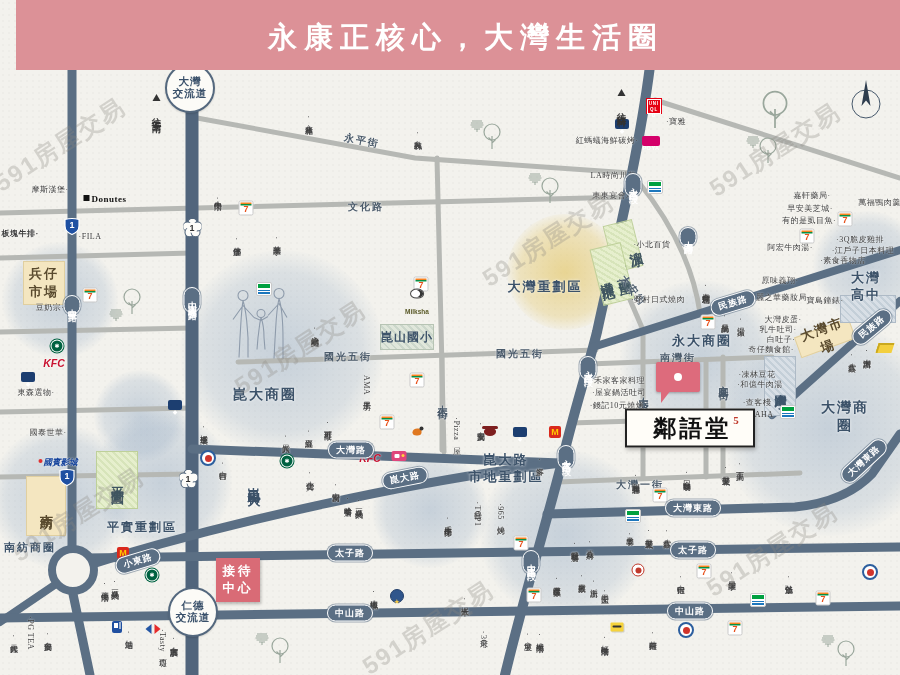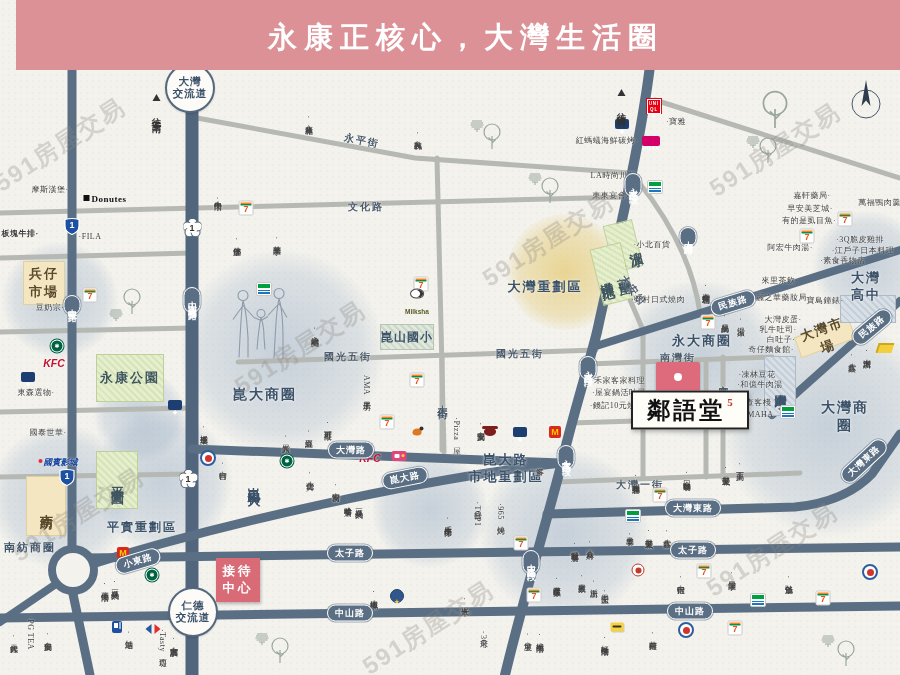--- a/index.html
+++ b/index.html
@@ -154,21 +154,20 @@
       <path d="M85,558 L900,547" stroke-width="9"></path>
       <path d="M0,618 L900,606" stroke-width="9"></path>
       <path d="M547,514 L795,507 Q845,502 872,474 L900,434" stroke-width="9"></path>
       <path d="M593,347 L900,250" stroke-width="8"></path>
       <path d="M772,415 L900,301" stroke-width="8"></path>
       <circle cx="73" cy="570" r="21" fill="#f3f2ed" stroke="#5b6f84" stroke-width="8"></circle>
     </g>
   </svg>
 
   <div id="items">
-      <div class="it m-box park" style="left: 130px; top: 378px; transform: translate(-50%, -50%); width: 66px; height: 46px;">永康公園</div>
       <div class="it m-box park vtext" style="left: 117px; top: 480px; transform: translate(-50%, -50%); width: 40px; height: 56px;">平實公園</div>
       <div class="it m-box park vtext" style="left: 623px; top: 246px; transform: translate(-50%, -50%) rotate(-14deg); width: 28px; height: 46px;">溜冰
 中心</div>
       <div class="it m-box park vtext" style="left: 612px; top: 274px; transform: translate(-50%, -50%) rotate(-14deg); width: 30px; height: 56px;">西灣里
 滯洪池</div>
       <div class="it m-box market" style="left: 44px; top: 283px; transform: translate(-50%, -50%); width: 40px; height: 42px;">兵仔
 市場</div>
       <div class="it m-box market" style="left: 825px; top: 338px; transform: translate(-50%, -50%) rotate(-20deg); width: 56px; height: 20px;">大灣市場</div>
       <div class="it m-box market vtext" style="left: 46px; top: 506px; transform: translate(-50%, -50%); width: 38px; height: 58px;">南紡</div>
       <div class="it m-box schoolg" style="left: 407px; top: 337px; transform: translate(-50%, -50%); width: 52px; height: 24px;">崑山國小</div>
@@ -228,21 +227,21 @@
       <div class="it poi" style="left: 607px; top: 141px; transform: translate(-50%, -50%);">紅螞蟻海鮮碳烤·</div>
       <div class="it poi" style="left: 676px; top: 122px; transform: translate(-50%, -50%);">·寶雅</div>
       <div class="it poi" style="left: 812px; top: 196px; transform: translate(-50%, -50%);">嘉軒藥局·</div>
       <div class="it poi" style="left: 810px; top: 209px; transform: translate(-50%, -50%);">早安美芝城·</div>
       <div class="it poi" style="left: 809px; top: 221px; transform: translate(-50%, -50%);">有的是虱目魚·</div>
       <div class="it poi" style="left: 881px; top: 203px; transform: translate(-50%, -50%);">萬福鴨肉羹·</div>
       <div class="it poi" style="left: 790px; top: 248px; transform: translate(-50%, -50%);">阿宏牛肉湯·</div>
       <div class="it poi" style="left: 860px; top: 240px; transform: translate(-50%, -50%);">·3Q脆皮雞排</div>
       <div class="it poi" style="left: 863px; top: 251px; transform: translate(-50%, -50%);">·江戶子日本料理</div>
       <div class="it poi" style="left: 843px; top: 261px; transform: translate(-50%, -50%);">·素食香物店</div>
-      <div class="it poi" style="left: 780px; top: 281px; transform: translate(-50%, -50%);">來里茶飲·</div>
+      <div class="it poi" style="left: 780px; top: 281px; transform: translate(-50%, -50%);">原味義翔·</div>
       <div class="it poi" style="left: 783px; top: 298px; transform: translate(-50%, -50%);">麗之華藥妝局·</div>
       <div class="it poi" style="left: 825px; top: 301px; transform: translate(-50%, -50%);">寶島鐘錶·</div>
       <div class="it poi" style="left: 783px; top: 320px; transform: translate(-50%, -50%);">大灣皮蛋·</div>
       <div class="it poi" style="left: 778px; top: 330px; transform: translate(-50%, -50%);">乳牛吐司·</div>
       <div class="it poi" style="left: 781px; top: 340px; transform: translate(-50%, -50%);">白吐子·</div>
       <div class="it poi" style="left: 771px; top: 350px; transform: translate(-50%, -50%);">奇仔麵食館·</div>
       <div class="it poi" style="left: 757px; top: 375px; transform: translate(-50%, -50%);">·凍林豆花</div>
       <div class="it poi" style="left: 760px; top: 385px; transform: translate(-50%, -50%);">·和億牛肉湯</div>
       <div class="it poi" style="left: 757px; top: 403px; transform: translate(-50%, -50%);">·查客棧</div>
       <div class="it poi" style="left: 753px; top: 415px; transform: translate(-50%, -50%);">·YAMAHA</div>
@@ -463,21 +462,21 @@
           </g>
           <circle cx="8.5" cy="8" r="5.2" fill="#fdfcf8"></circle>
         </svg>
         <span class="shnum">1</span>
       </div>
       <div class="it interchange" style="left: 190px; top: 88px; transform: translate(-50%, -50%);">大灣
 交流道</div>
       <div class="it interchange" style="left: 193px; top: 612px; transform: translate(-50%, -50%);">仁德
 交流道</div>
       <div class="it prop-marker" style="left: 678px; top: 377px; transform: translate(-50%, -50%); width: 44px; height: 30px;"></div>
-      <div class="it prop-plate" style="left: 690px; top: 410px; transform: translate(-50%, -50%); width: 114px; height: 35px;">
+      <div class="it prop-plate" style="left: 690px; top: 428px; transform: translate(-50%, -50%); width: 114px; height: 35px; padding-left: 12px;">
         <span>鄰語堂</span>
         <span class="sup">5</span>
       </div>
       <div class="it reception" style="left: 238px; top: 580px; transform: translate(-50%, -50%); width: 44px; height: 44px;">接待
 中心</div>
       <div class="it watermark" style="left: 690px; top: 24px; transform: translate(-50%, -50%) rotate(-20deg);">591房屋交易</div>
       <div class="it watermark" style="left: 60px; top: 145px; transform: translate(-50%, -50%) rotate(-33deg);">591房屋交易</div>
       <div class="it watermark" style="left: 775px; top: 150px; transform: translate(-50%, -50%) rotate(-33deg);">591房屋交易</div>
       <div class="it watermark" style="left: 300px; top: 348px; transform: translate(-50%, -50%) rotate(-33deg);">591房屋交易</div>
       <div class="it watermark" style="left: 548px; top: 240px; transform: translate(-50%, -50%) rotate(-33deg);">591房屋交易</div>

